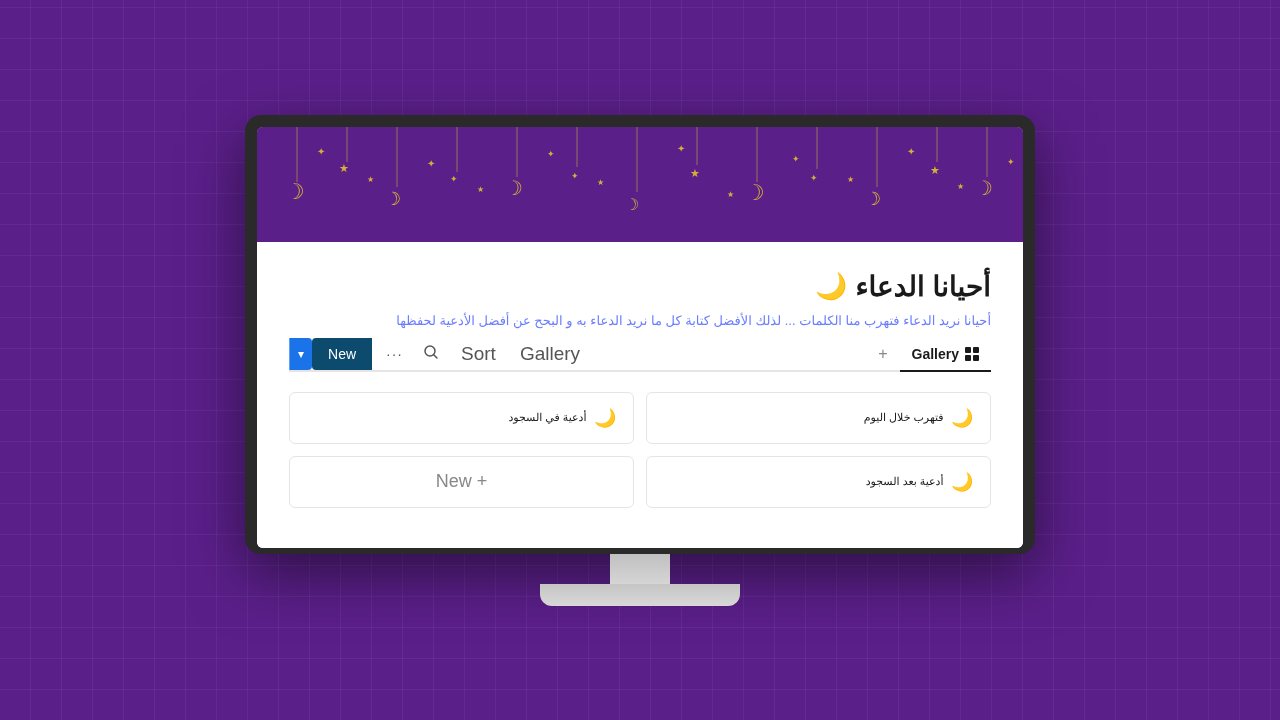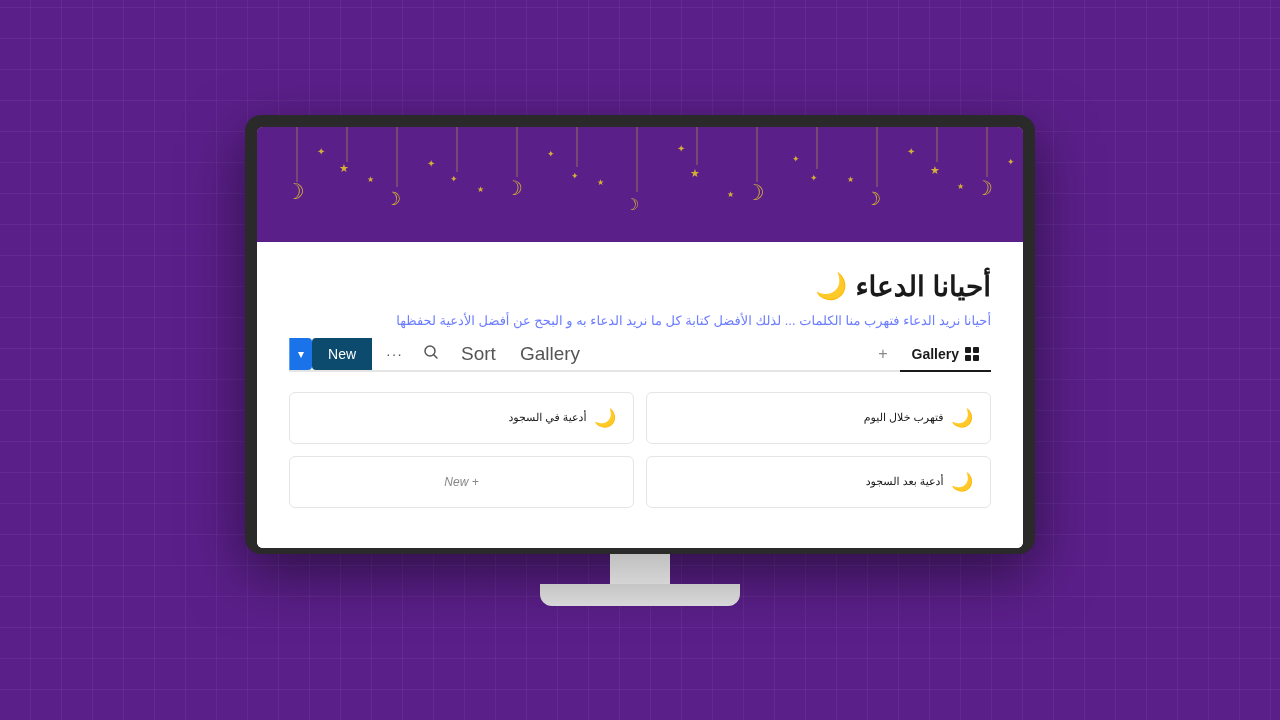--- a/index.html
+++ b/index.html
@@ -255,22 +255,21 @@
     .card-new {
       border: 1px solid #e5e5e5;
       border-radius: 6px;
       padding: 14px 16px;
       display: flex;
       align-items: center;
       justify-content: center;
       gap: 6px;
       cursor: pointer;
       color: #888;
-      font-size: 12px;
-      font-style: italic;
+      font-size: 18px;
     }
 
     
     .monitor-neck {
       width: 60px;
       height: 30px;
       background: linear-gradient(to bottom, #c0c0c0, #d5d5d5);
       margin: 0 auto;
     }
 

